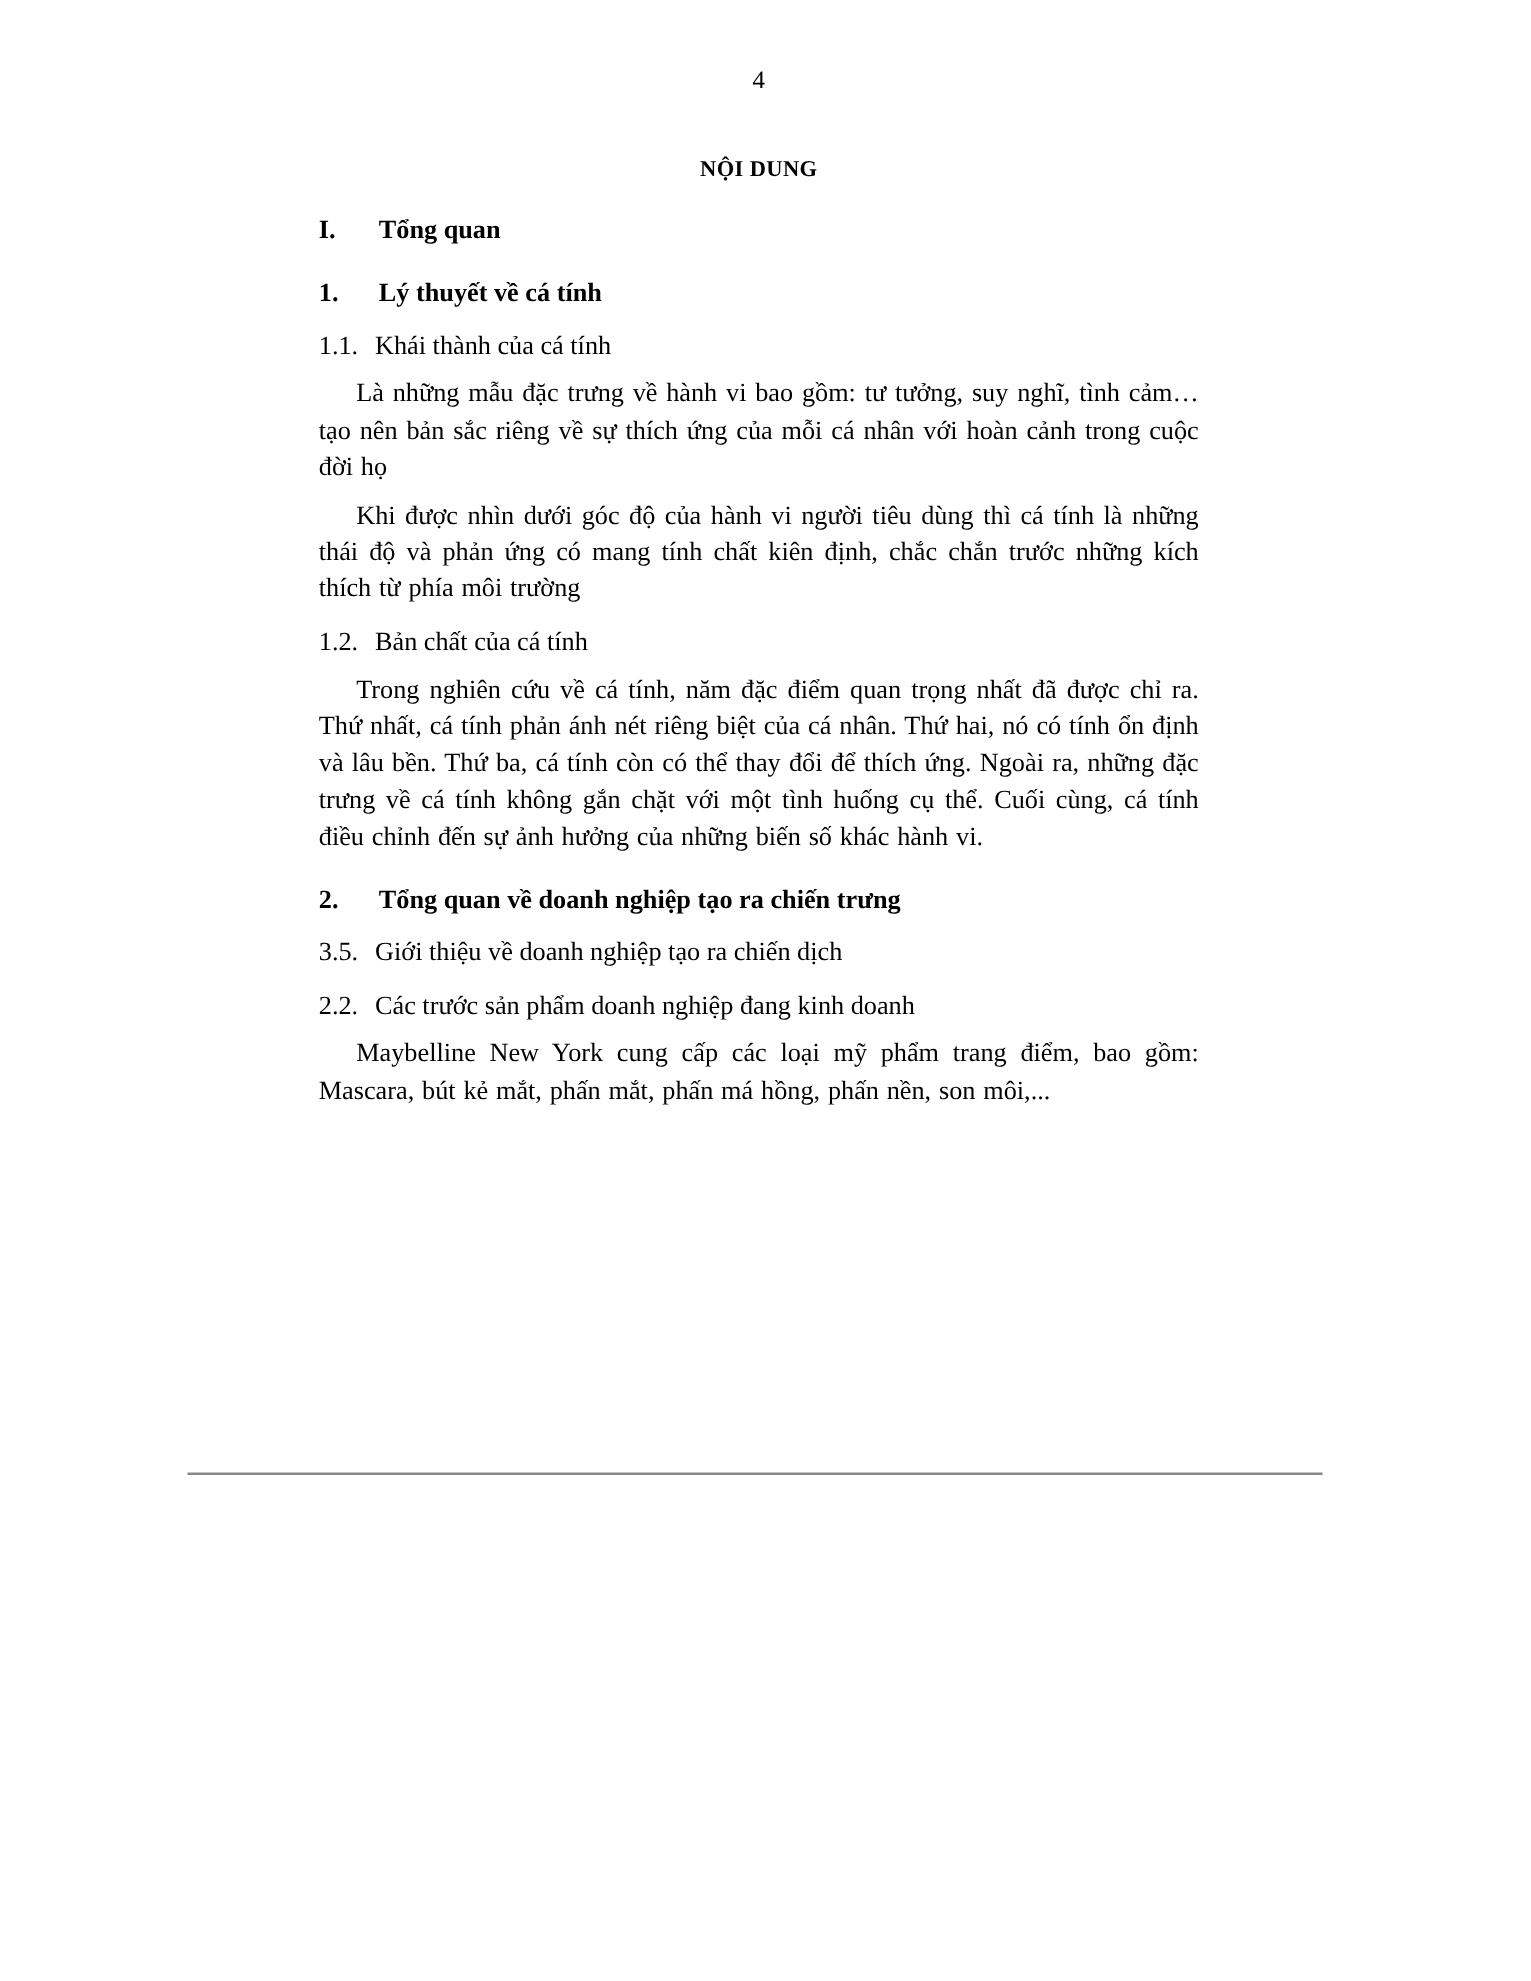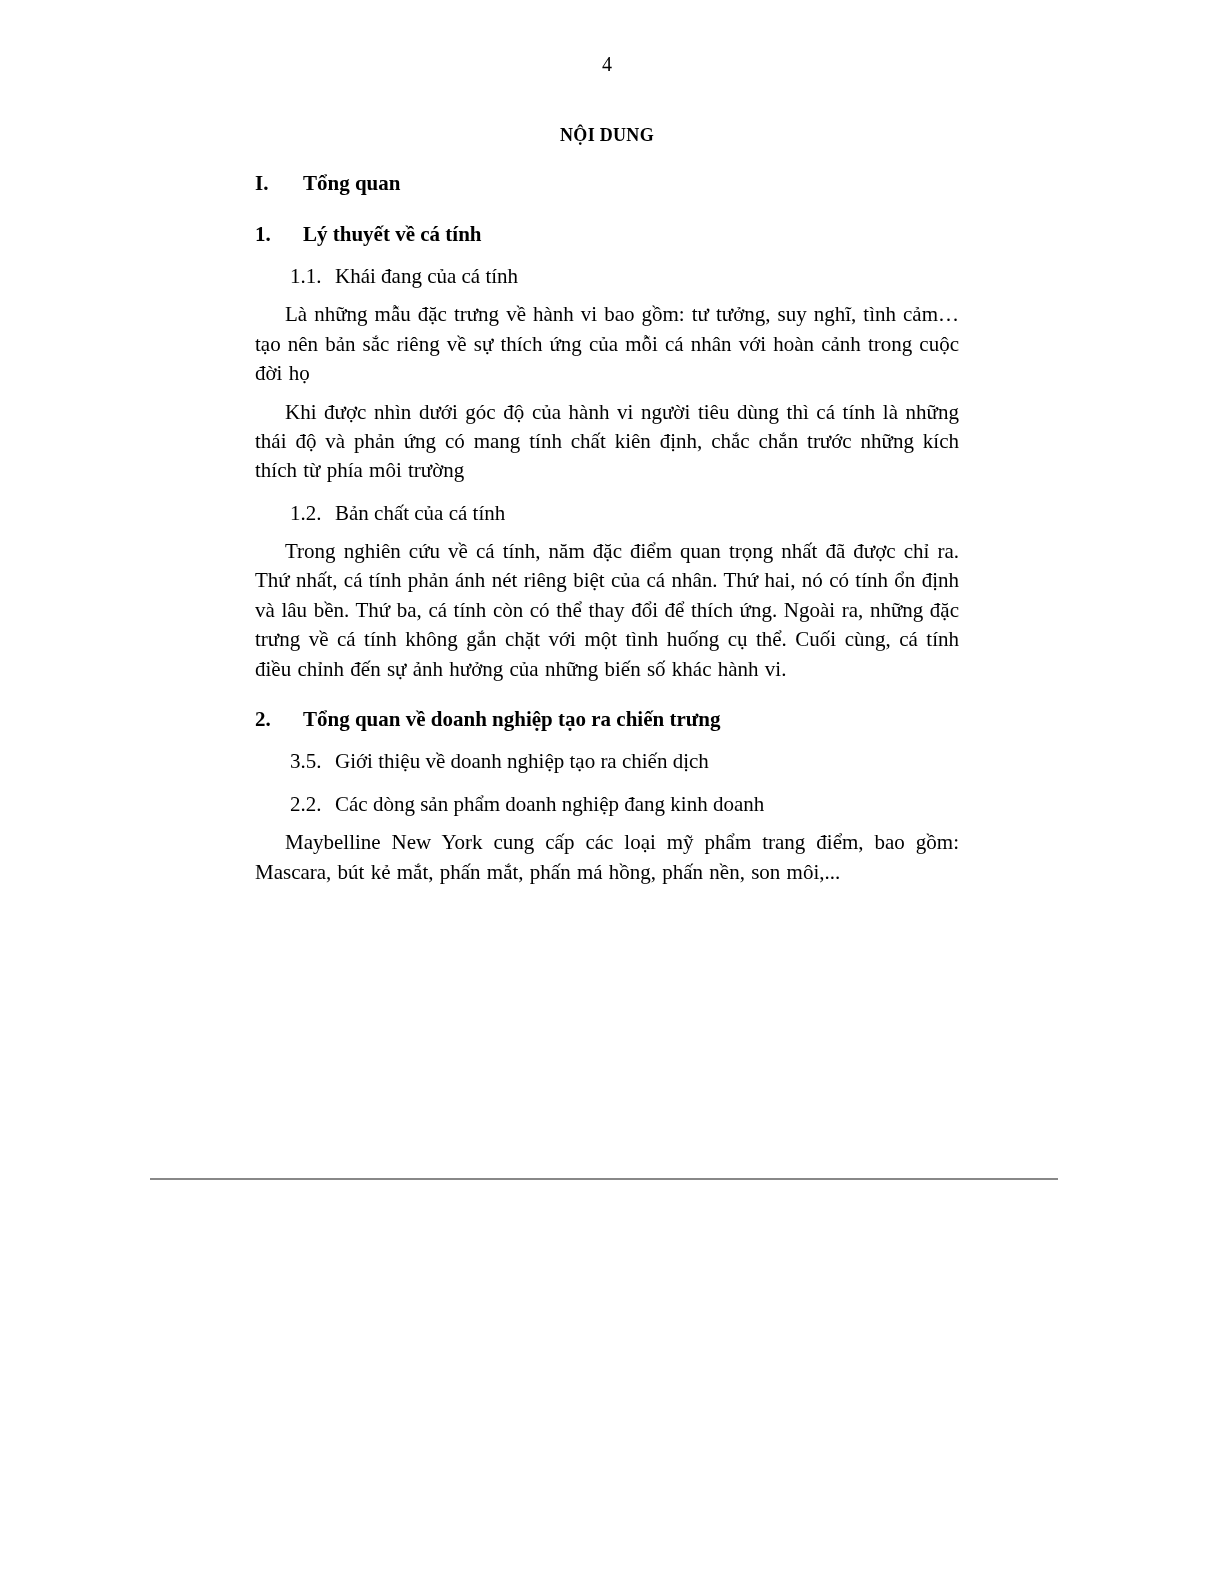--- a/index.html
+++ b/index.html
@@ -46,21 +46,20 @@
     margin-top: 21px;
     font-weight: bold;
   }
   .heading-l1 .h-num {
     width: 48px;
     flex: 0 0 48px;
   }
   .heading-l2 {
     display: flex;
     margin-top: 13px;
-    margin-left: 35px;
     font-weight: normal;
   }
   .heading-l2 .h-num {
     width: 45px;
     flex: 0 0 45px;
   }
   .para {
     margin-top: 9px;
     margin-bottom: 9px;
     text-align: justify;
@@ -90,21 +89,21 @@
       <span class="h-text">Tổng quan</span>
     </div>
 
     <div class="heading-l1">
       <span class="h-num">1.</span>
       <span class="h-text">Lý thuyết về cá tính</span>
     </div>
 
     <div class="heading-l2">
       <span class="h-num">1.1.</span>
-      <span class="h-text">Khái đang của cá tính</span>
+      <span class="h-text">Khái thành của cá tính</span>
     </div>
 
     <p class="para">Là những mẫu đặc trưng về hành vi bao gồm: tư tưởng, suy nghĩ, tình cảm…tạo nên bản sắc riêng về sự thích ứng của mỗi cá nhân với hoàn cảnh trong cuộc đời họ</p>
 
     <p class="para">Khi được nhìn dưới góc độ của hành vi người tiêu dùng thì cá tính là những thái độ và phản ứng có mang tính chất kiên định, chắc chắn trước những kích thích từ phía môi trường</p>
 
     <div class="heading-l2">
       <span class="h-num">1.2.</span>
       <span class="h-text">Bản chất của cá tính</span>
     </div>
@@ -117,21 +116,21 @@
     </div>
 
     <div class="heading-l2">
       <span class="h-num">3.5.</span>
       <span class="h-text">Giới thiệu về doanh nghiệp tạo ra chiến dịch</span>
     </div>
 
 
     <div class="heading-l2">
       <span class="h-num">2.2.</span>
-      <span class="h-text">Các dòng sản phẩm doanh nghiệp đang kinh doanh</span>
+      <span class="h-text">Các trước sản phẩm doanh nghiệp đang kinh doanh</span>
     </div>
 
     <p class="para">Maybelline New York cung cấp các loại mỹ phẩm trang điểm, bao gồm: Mascara, bút kẻ mắt, phấn mắt, phấn má hồng, phấn nền, son môi,...</p>
 
   </div>
 
   <div class="footer-rule"></div>
 </div>
 
 </body></html>

